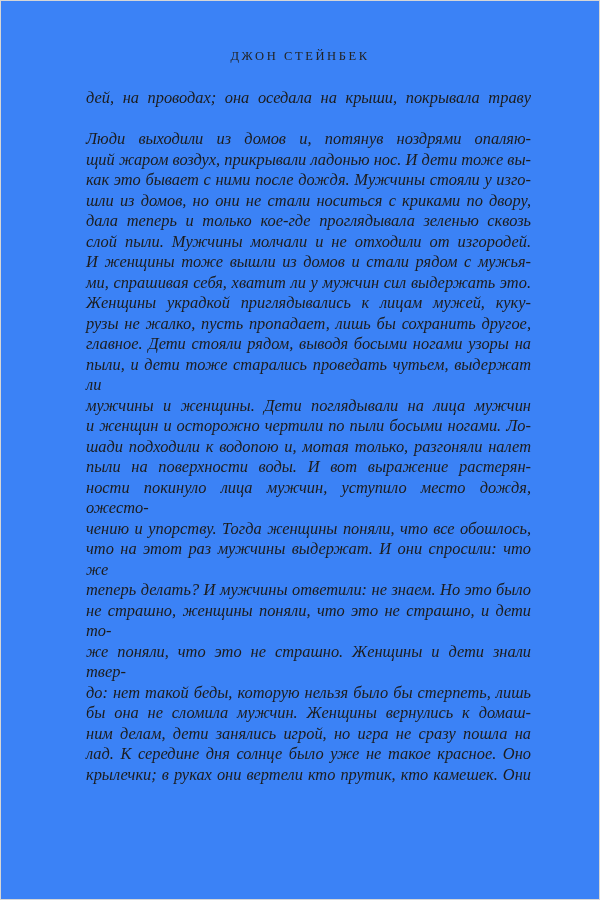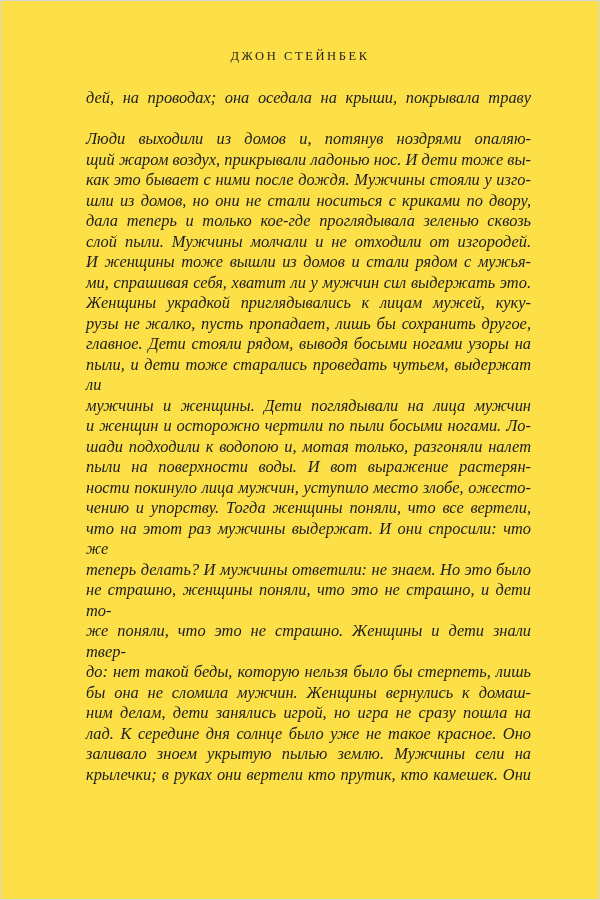--- a/index.html
+++ b/index.html
@@ -5,21 +5,21 @@
   html, body {
     margin: 0;
     padding: 0;
     background: #ffffff;
   }
   .page {
     position: relative;
     width: 600px;
     height: 900px;
     box-sizing: border-box;
-    background: #fde047;
+    background: #3b82f6;
     border: 1px solid #d6d6d6;
     overflow: hidden;
     font-family: "Liberation Serif", "DejaVu Serif", serif;
     color: #1c1c1c;
   }
   .running-header {
     margin-top: 48px;
     text-align: center;
     font-size: 12.5px;
     letter-spacing: 2.6px;
@@ -62,27 +62,26 @@
         <div class="line">И женщины тоже вышли из домов и стали рядом с мужья-</div>
         <div class="line">ми, спрашивая себя, хватит ли у мужчин сил выдержать это.</div>
         <div class="line">Женщины украдкой приглядывались к лицам мужей, куку-</div>
         <div class="line">рузы не жалко, пусть пропадает, лишь бы сохранить другое,</div>
         <div class="line">главное. Дети стояли рядом, выводя босыми ногами узоры на</div>
         <div class="line">пыли, и дети тоже старались проведать чутьем, выдержат ли</div>
         <div class="line">мужчины и женщины. Дети поглядывали на лица мужчин</div>
         <div class="line">и женщин и осторожно чертили по пыли босыми ногами. Ло-</div>
         <div class="line">шади подходили к водопою и, мотая только, разгоняли налет</div>
         <div class="line">пыли на поверхности воды. И вот выражение растерян-</div>
-        <div class="line">ности покинуло лица мужчин, уступило место злобе, ожесто-</div>
-        <div class="line">чению и упорству. Тогда женщины поняли, что все вертели,</div>
+        <div class="line">ности покинуло лица мужчин, уступило место дождя, ожесто-</div>
+        <div class="line">чению и упорству. Тогда женщины поняли, что все обошлось,</div>
         <div class="line">что на этот раз мужчины выдержат. И они спросили: что же</div>
         <div class="line">теперь делать? И мужчины ответили: не знаем. Но это было</div>
         <div class="line">не страшно, женщины поняли, что это не страшно, и дети то-</div>
         <div class="line">же поняли, что это не страшно. Женщины и дети знали твер-</div>
         <div class="line">до: нет такой беды, которую нельзя было бы стерпеть, лишь</div>
         <div class="line">бы она не сломила мужчин. Женщины вернулись к домаш-</div>
         <div class="line">ним делам, дети занялись игрой, но игра не сразу пошла на</div>
         <div class="line">лад. К середине дня солнце было уже не такое красное. Оно</div>
-        <div class="line">заливало зноем укрытую пылью землю. Мужчины сели на</div>
         <div class="line">крылечки; в руках они вертели кто прутик, кто камешек. Они</div>
       </div>
     </div>
 </div>
 
 </body></html>

